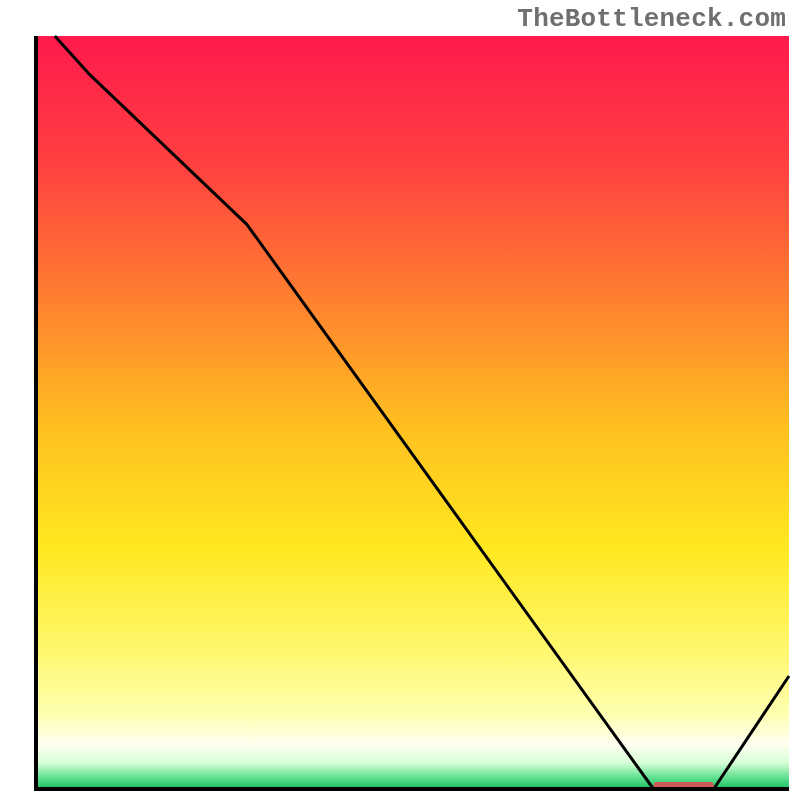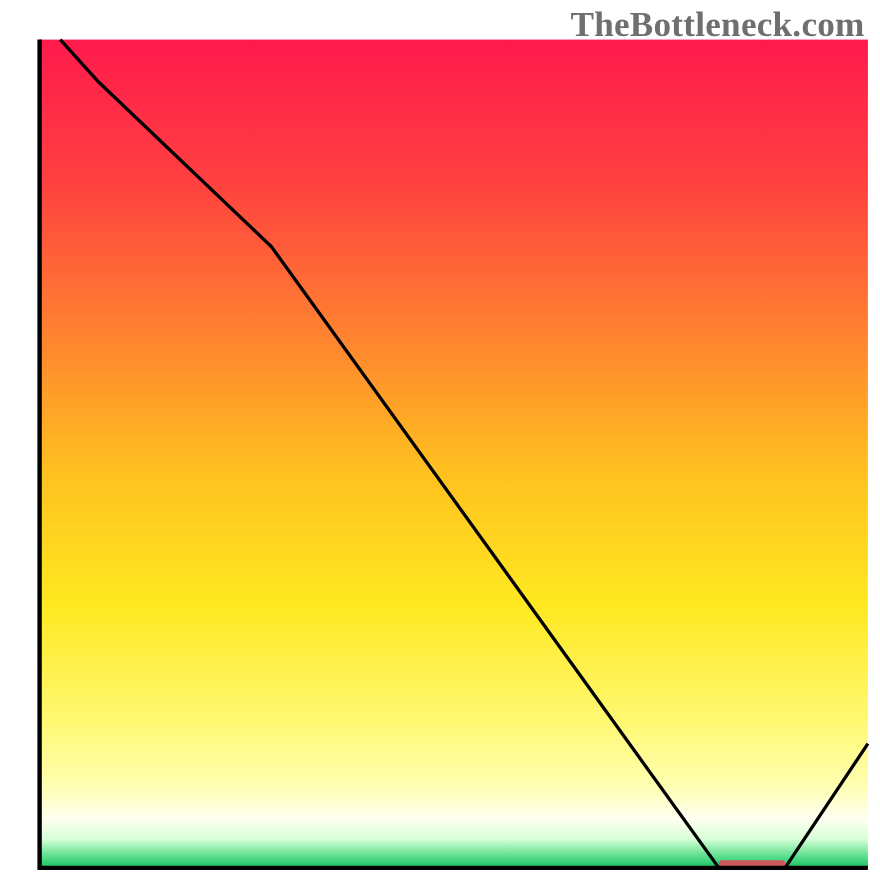--- a/index.html
+++ b/index.html
@@ -13,25 +13,25 @@
   }
   .stage {
     position: relative;
     width: 800px;
     height: 800px;
   }
   .watermark {
     position: absolute;
     top: 4px;
     right: 14px;
-    font-size: 32px;
+    font-size: 26px;
     font-weight: bold;
     color: #6f6f6f;
     letter-spacing: 0.2px;
-    font-family: Liberation Serif, serif;
+    font-family: Liberation Mono, monospace;
   }
   svg.plot {
     position: absolute;
     top: 0;
     left: 0;
     width: 800px;
     height: 800px;
     display: block;
   }
 </style>

